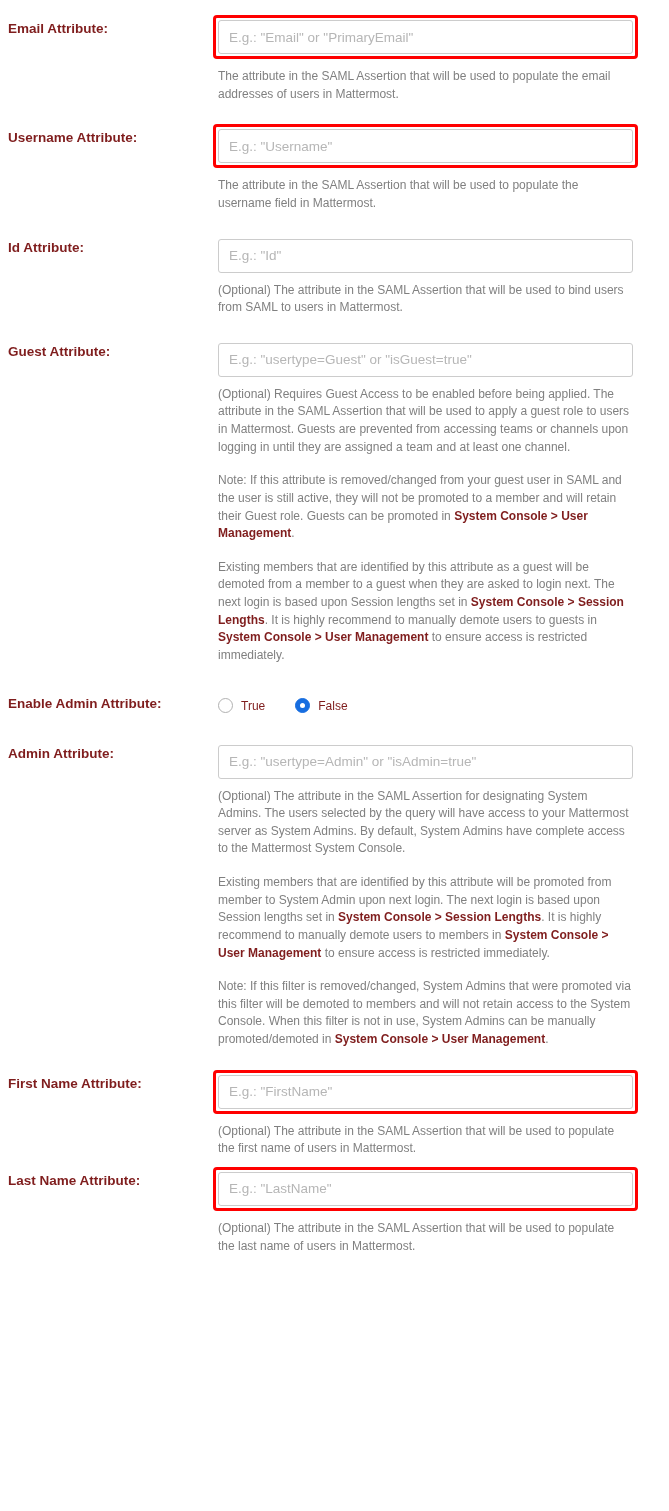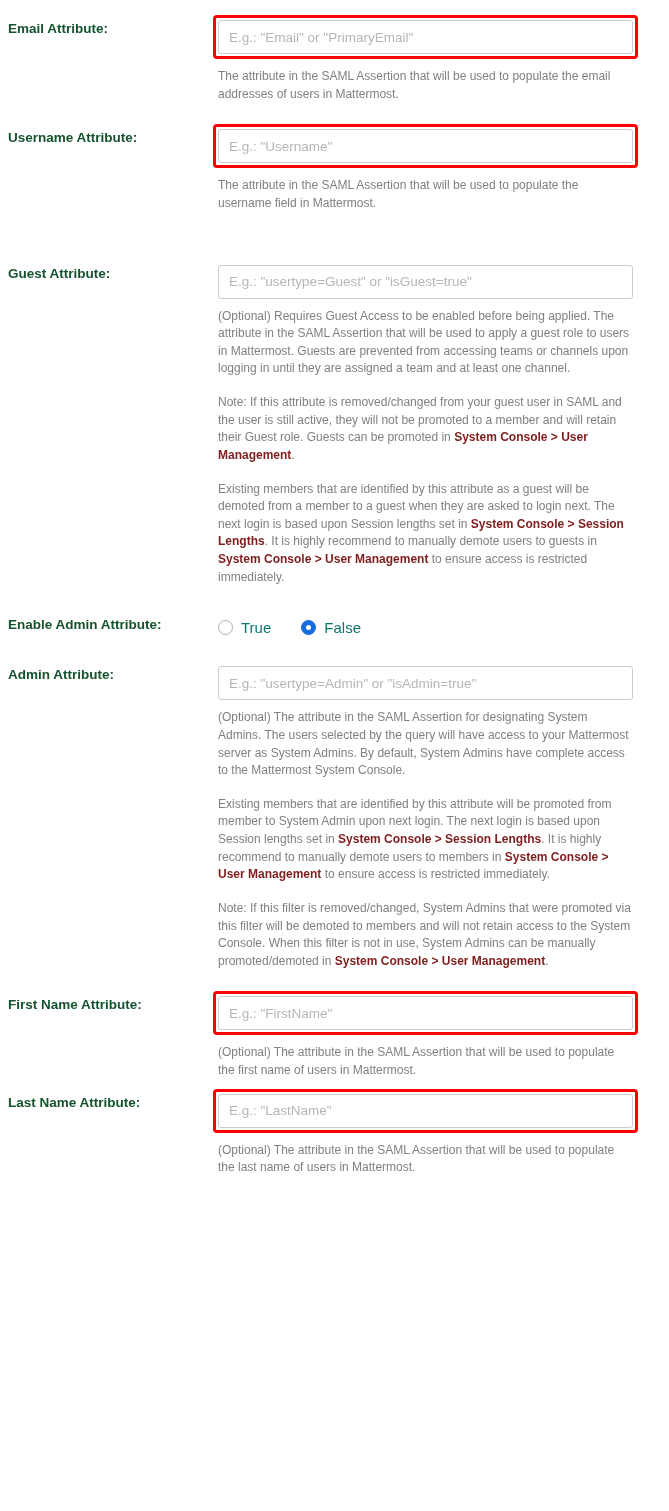--- a/index.html
+++ b/index.html
@@ -26,21 +26,21 @@
     position: relative;
   }
   .label-col {
     width: 218px;
     flex: 0 0 218px;
     text-align: left;
     padding-left: 8px;
     padding-right: 10px;
     font-weight: bold;
     font-size: 13.5px;
-    color: #14532d;
+    color: #7f1d1d;
     line-height: 1.3;
   }
   .field-col {
     flex: 1 1 auto;
     padding-right: 36px;
   }
   .input {
     width: 100%;
     height: 34px;
     border: 1px solid #cccccc;
@@ -116,22 +116,22 @@
     content: "";
     position: absolute;
     left: 4px;
     top: 4px;
     width: 5px;
     height: 5px;
     border-radius: 50%;
     background: #ffffff;
   }
   .radio-label {
-    font-size: 15px;
-    color: #0f766e;
+    font-size: 12px;
+    color: #7f1d1d;
     font-weight: normal;
   }
   .spacer-14 { height: 14px; }
   .spacer-20 { height: 20px; }
   .spacer-26 { height: 26px; }
   .spacer-30 { height: 30px; }
 </style>
 </head>
 <body>
 
@@ -157,20 +157,31 @@
       <div class="input-wrap highlight">
         <input class="input" type="text" placeholder="E.g.: &quot;Username&quot;" style="">
       </div>
       <div class="help">
         <p>The attribute in the SAML Assertion that will be used to populate the username field in Mattermost.</p>
       </div>
     </div>
   </div>
 
   <div class="spacer-26"></div>
+  <div class="row">
+    <div class="label-col">Id Attribute:</div>
+    <div class="field-col">
+      <div class="input-wrap">
+        <input class="input" type="text" placeholder="E.g.: &quot;Id&quot;" style="">
+      </div>
+      <div class="help">
+        <p>(Optional) The attribute in the SAML Assertion that will be used to bind users from SAML to users in Mattermost.</p>
+      </div>
+    </div>
+  </div>
 
   <div class="spacer-26"></div>
   <div class="row">
     <div class="label-col">Guest Attribute:</div>
     <div class="field-col">
       <div class="input-wrap">
         <input class="input" type="text" placeholder="E.g.: &quot;usertype=Guest&quot; or &quot;isGuest=true&quot;" style="">
       </div>
       <div class="help">
         <p>(Optional) Requires Guest Access to be enabled before being applied. The attribute in the SAML Assertion that will be used to apply a guest role to users in Mattermost. Guests are prevented from accessing teams or channels upon logging in until they are assigned a team and at least one channel.</p>

